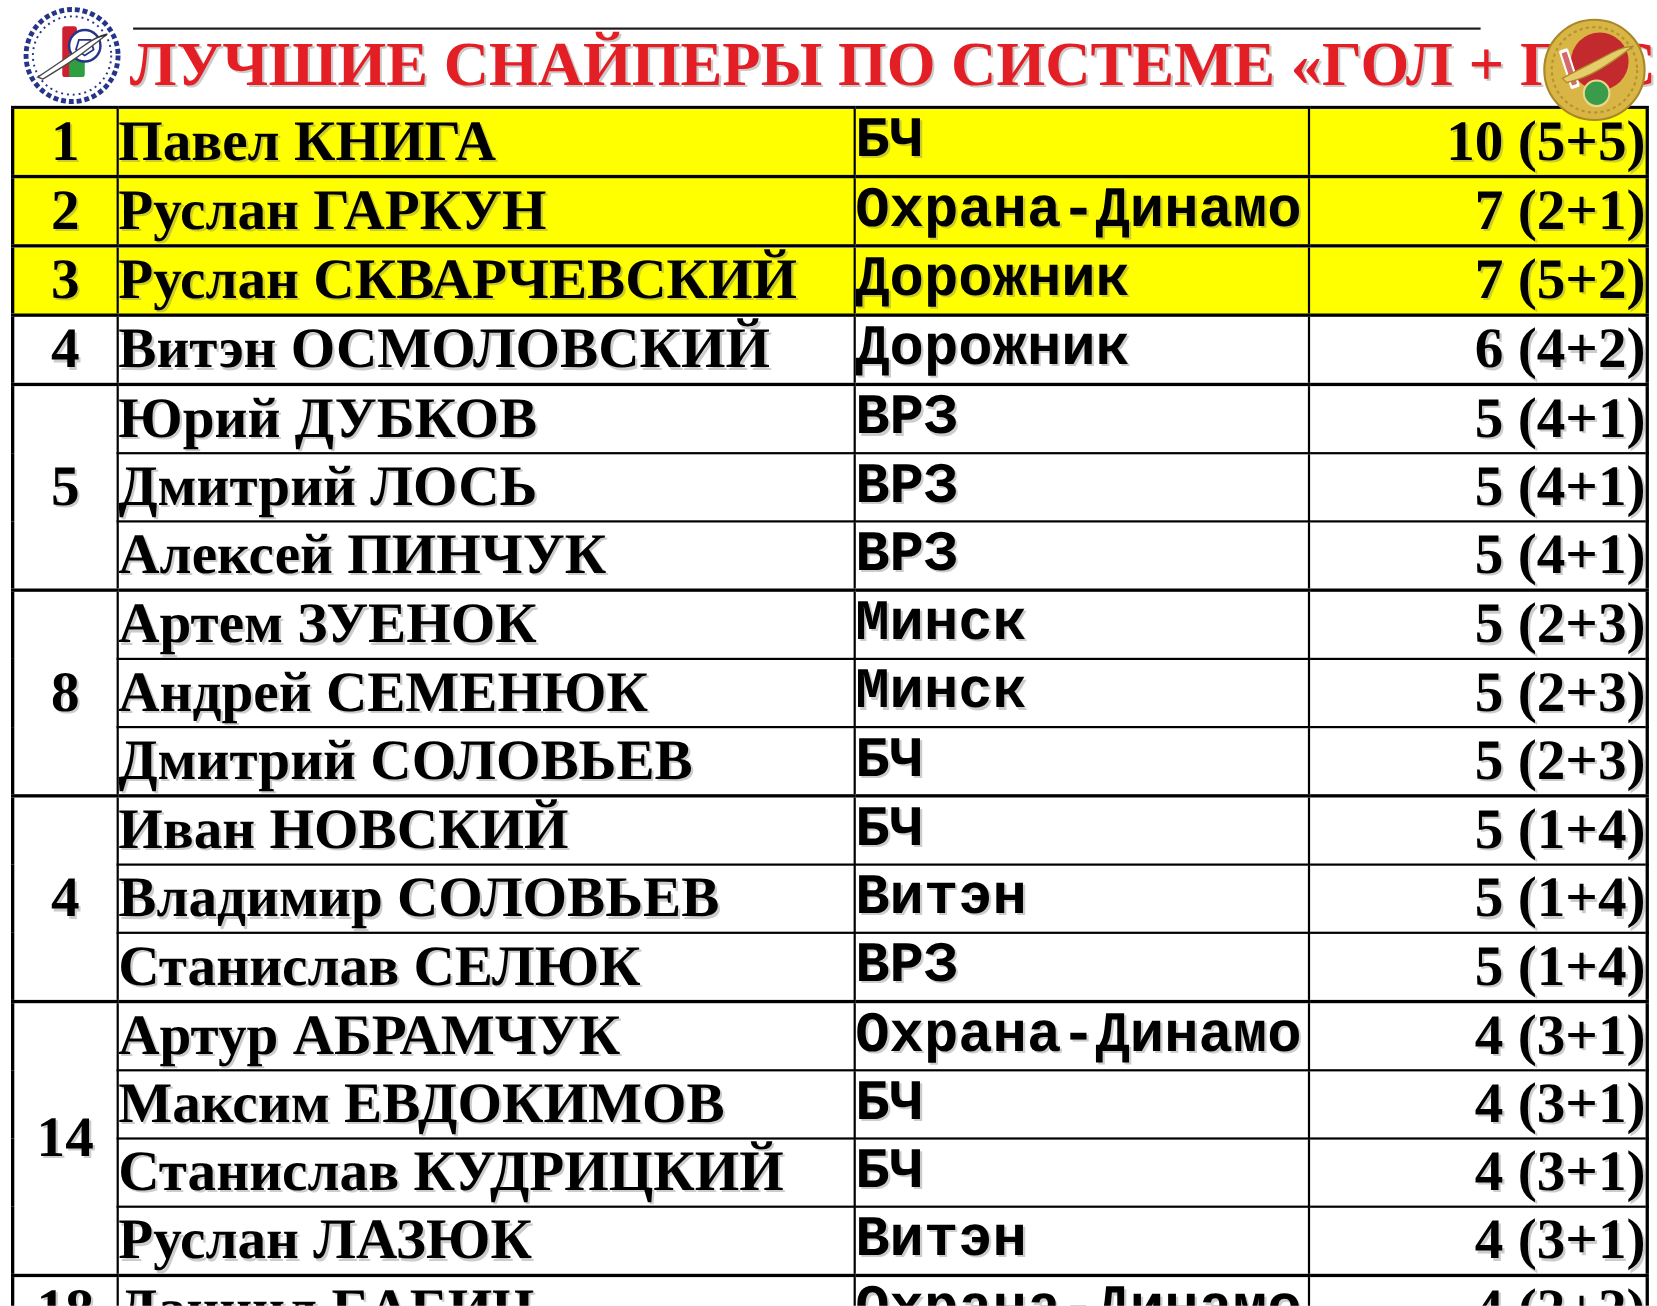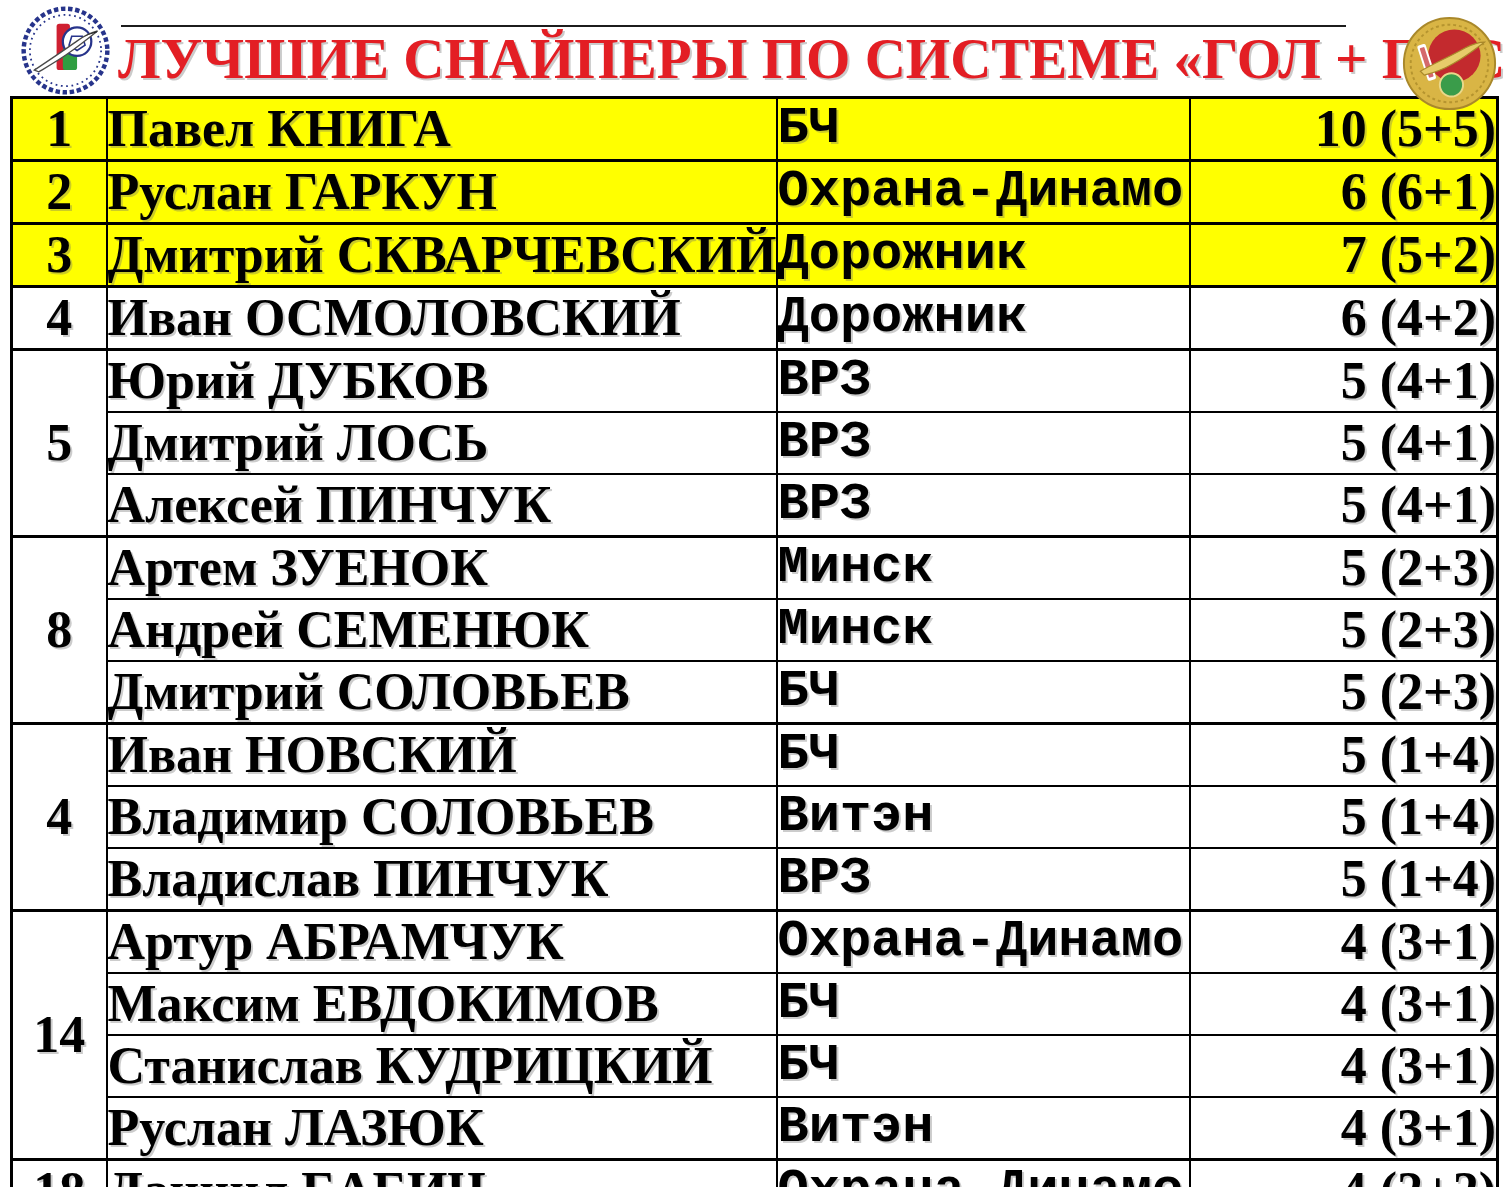--- a/index.html
+++ b/index.html
@@ -83,31 +83,31 @@
     <tr class="hl gs">
       <td class="rank">1</td>
       <td class="name">Павел КНИГА</td>
       <td class="team">БЧ</td>
       <td class="score">10 (5+5)</td>
     </tr>
     <tr class="hl gs">
       <td class="rank">2</td>
       <td class="name">Руслан ГАРКУН</td>
       <td class="team">Охрана-Динамо</td>
-      <td class="score">6 (6+1)</td>
+      <td class="score">7 (2+1)</td>
     </tr>
     <tr class="hl gs">
       <td class="rank">3</td>
-      <td class="name">Дмитрий СКВАРЧЕВСКИЙ</td>
+      <td class="name">Руслан СКВАРЧЕВСКИЙ</td>
       <td class="team">Дорожник</td>
       <td class="score">7 (5+2)</td>
     </tr>
     <tr class="gs">
       <td class="rank">4</td>
-      <td class="name">Иван ОСМОЛОВСКИЙ</td>
+      <td class="name">Витэн ОСМОЛОВСКИЙ</td>
       <td class="team">Дорожник</td>
       <td class="score">6 (4+2)</td>
     </tr>
     <tr class="gs">
       <td class="rank" rowspan="3">5</td>
       <td class="name">Юрий ДУБКОВ</td>
       <td class="team">ВРЗ</td>
       <td class="score">5 (4+1)</td>
     </tr>
     <tr>
@@ -141,21 +141,21 @@
       <td class="name">Иван НОВСКИЙ</td>
       <td class="team">БЧ</td>
       <td class="score">5 (1+4)</td>
     </tr>
     <tr>
       <td class="name">Владимир СОЛОВЬЕВ</td>
       <td class="team">Витэн</td>
       <td class="score">5 (1+4)</td>
     </tr>
     <tr>
-      <td class="name">Владислав ПИНЧУК</td>
+      <td class="name">Станислав СЕЛЮК</td>
       <td class="team">ВРЗ</td>
       <td class="score">5 (1+4)</td>
     </tr>
     <tr class="gs">
       <td class="rank" rowspan="4">14</td>
       <td class="name">Артур АБРАМЧУК</td>
       <td class="team">Охрана-Динамо</td>
       <td class="score">4 (3+1)</td>
     </tr>
     <tr>

